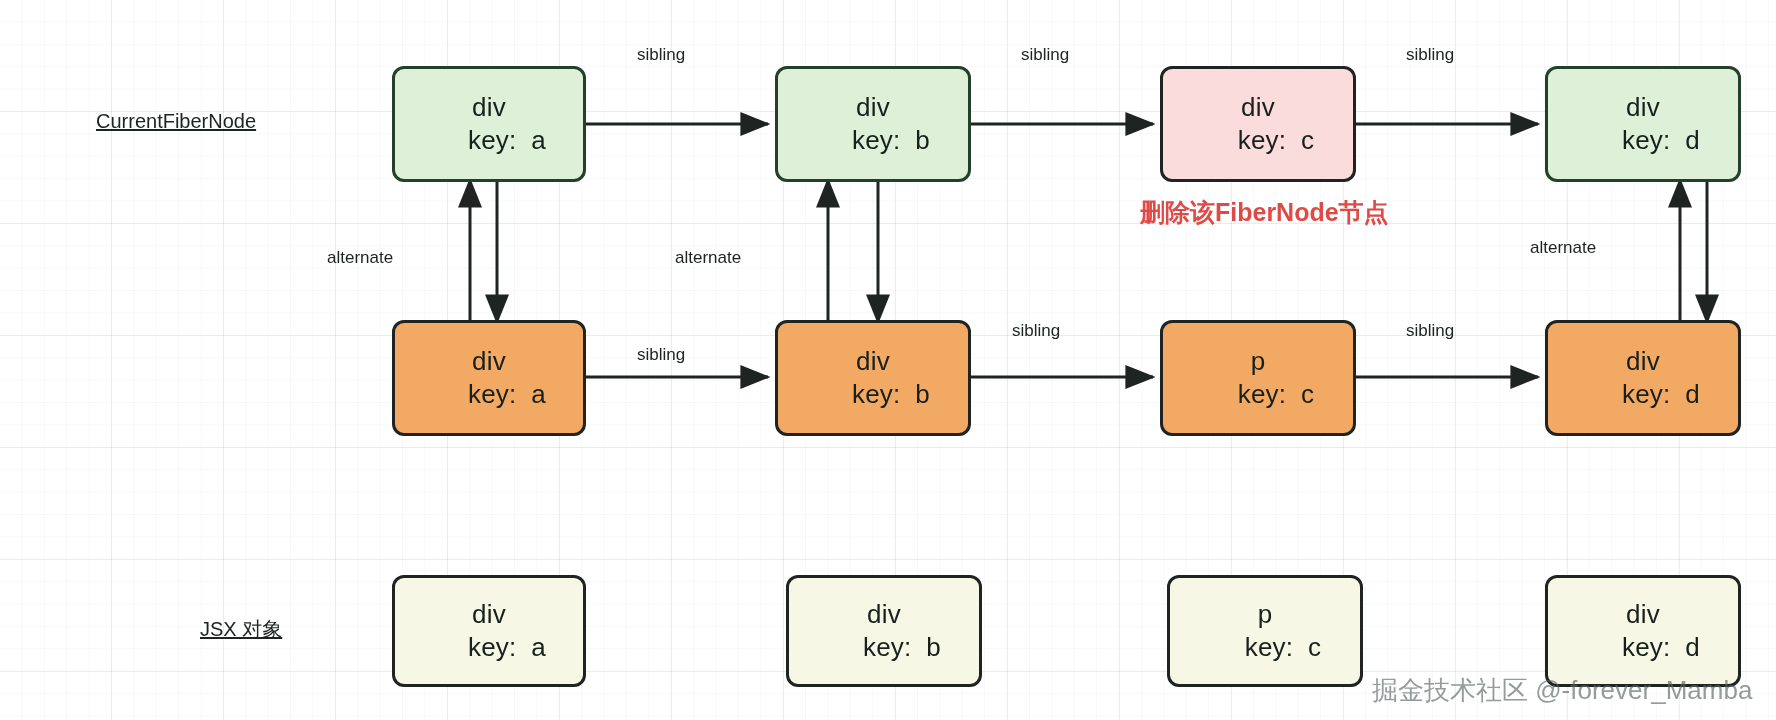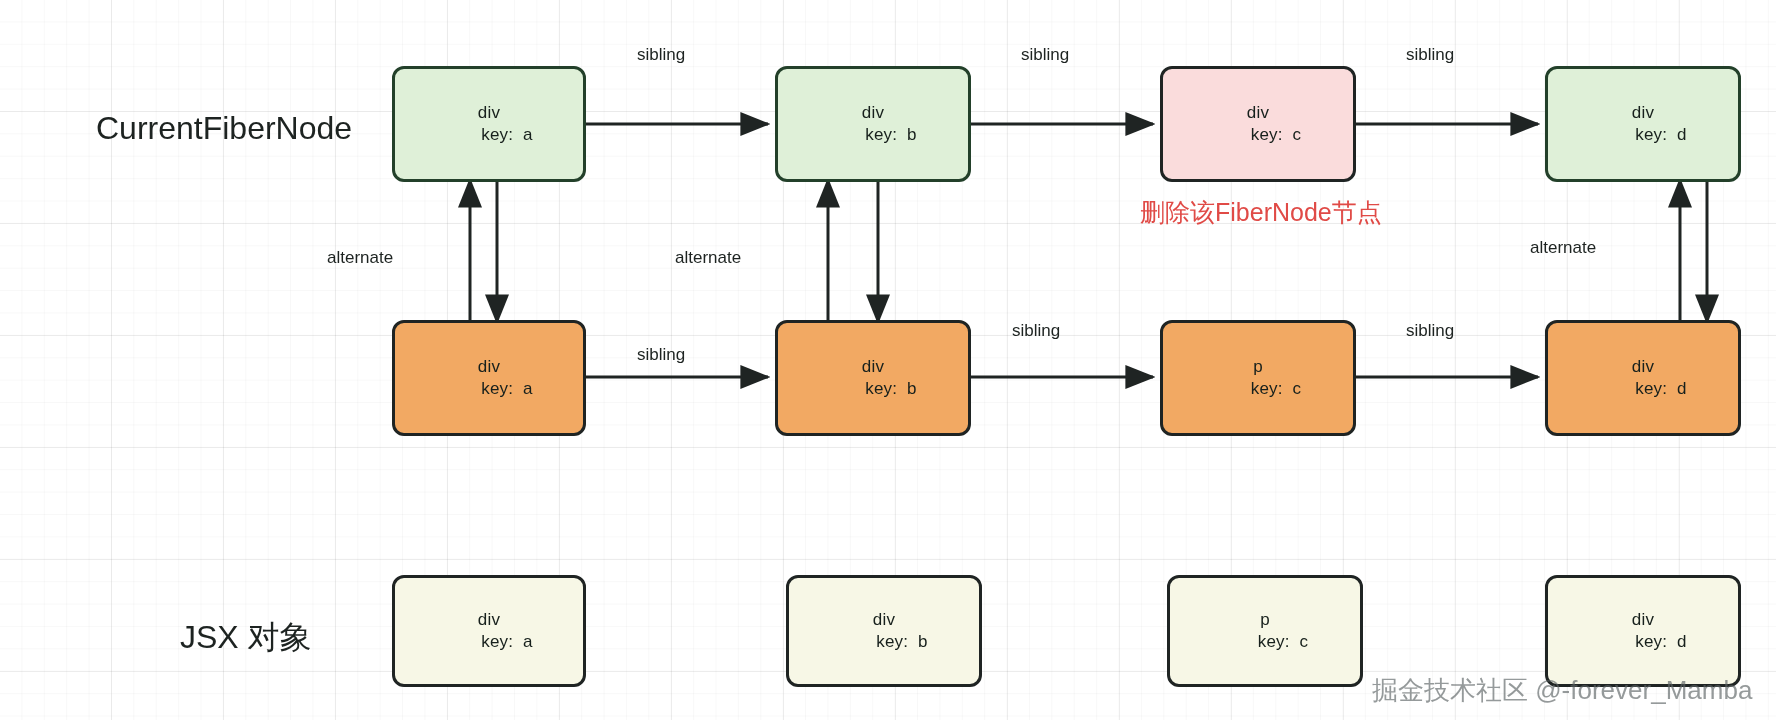--- a/index.html
+++ b/index.html
@@ -23,47 +23,49 @@
   }
   svg.edges{position:absolute;left:0;top:0;width:1776px;height:720px;pointer-events:none;}
 
   .node{
     position:absolute;
     box-sizing:border-box;
     border-radius:12px;
     border:3px solid #1f2423;
     display:flex;flex-direction:column;
     align-items:center;justify-content:center;
-    font-size:17px;
+    font-size:26px;
     line-height:1.28;
     color:#17201c;
     letter-spacing:0.2px;
   }
   .node .ln2{white-space:pre;margin-left:36px;}
   .node.green{background:#dff0d8;border-color:#23402a;}
   .node.pink{background:#fadcdc;border-color:#1f2423;}
   .node.orange{background:#f2a963;border-color:#1f2423;}
   .node.cream{background:#f7f7e6;border-color:#1f2423;}
 
   .rowlabel{
     position:absolute;
-    font-size:32px;
+    font-size:20px;
     color:#1d2321;
     white-space:nowrap;
+    text-decoration:underline;
   }
   .edgelabel{
     position:absolute;
     font-size:17px;
     color:#1d2321;
     white-space:nowrap;
   }
   .note{
     position:absolute;
     font-size:25px;
     white-space:nowrap;
+    font-weight:bold;
   }
   .note.red{color:#e04a46;}
   .note.dark{color:#1d2321;}
   .watermark{
     position:absolute;
     font-size:26px;
     color:#5e6566;
     opacity:0.65;
     white-space:nowrap;
   }
@@ -102,21 +104,21 @@
       <path d="M878,173 L878,322" stroke="#1f2423" stroke-width="3" fill="none" marker-end="url(#ah)"></path>
     </g>
 
     <g>
       <path d="M1680,329 L1680,180" stroke="#1f2423" stroke-width="3" fill="none" marker-end="url(#ah)"></path>
       <path d="M1707,173 L1707,322" stroke="#1f2423" stroke-width="3" fill="none" marker-end="url(#ah)"></path>
     </g>
   </svg>
 
   <div class="rowlabel" style="left:96px;top:110px;">CurrentFiberNode</div>
-  <div class="rowlabel" style="left:180px;top:616px;">JSX 对象</div>
+  <div class="rowlabel" style="left:200px;top:616px;">JSX 对象</div>
 
   <div class="node green" style="left:392px;top:66px;width:194px;height:116px;">
     <span class="ln1">div</span>
     <span class="ln2">key:  a</span>
   </div>
   <div class="node green" style="left:775px;top:66px;width:196px;height:116px;">
     <span class="ln1">div</span>
     <span class="ln2">key:  b</span>
   </div>
   <div class="node pink" style="left:1160px;top:66px;width:196px;height:116px;">

